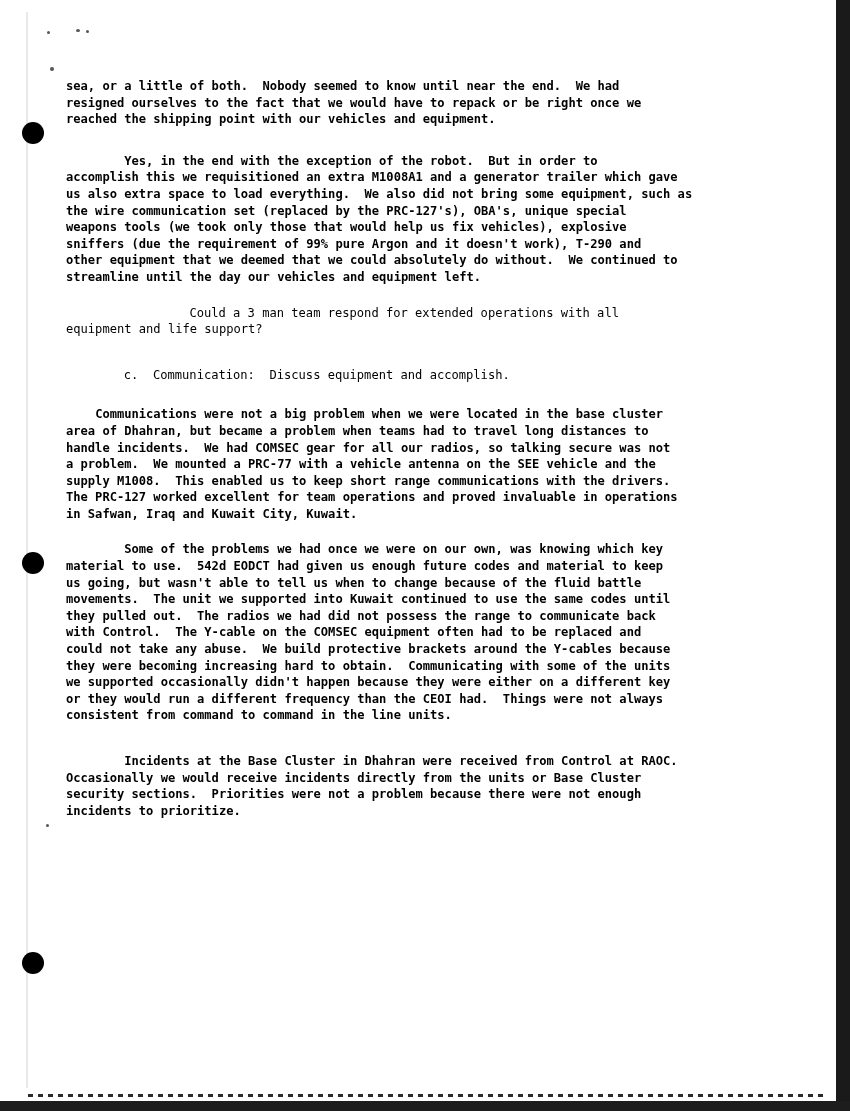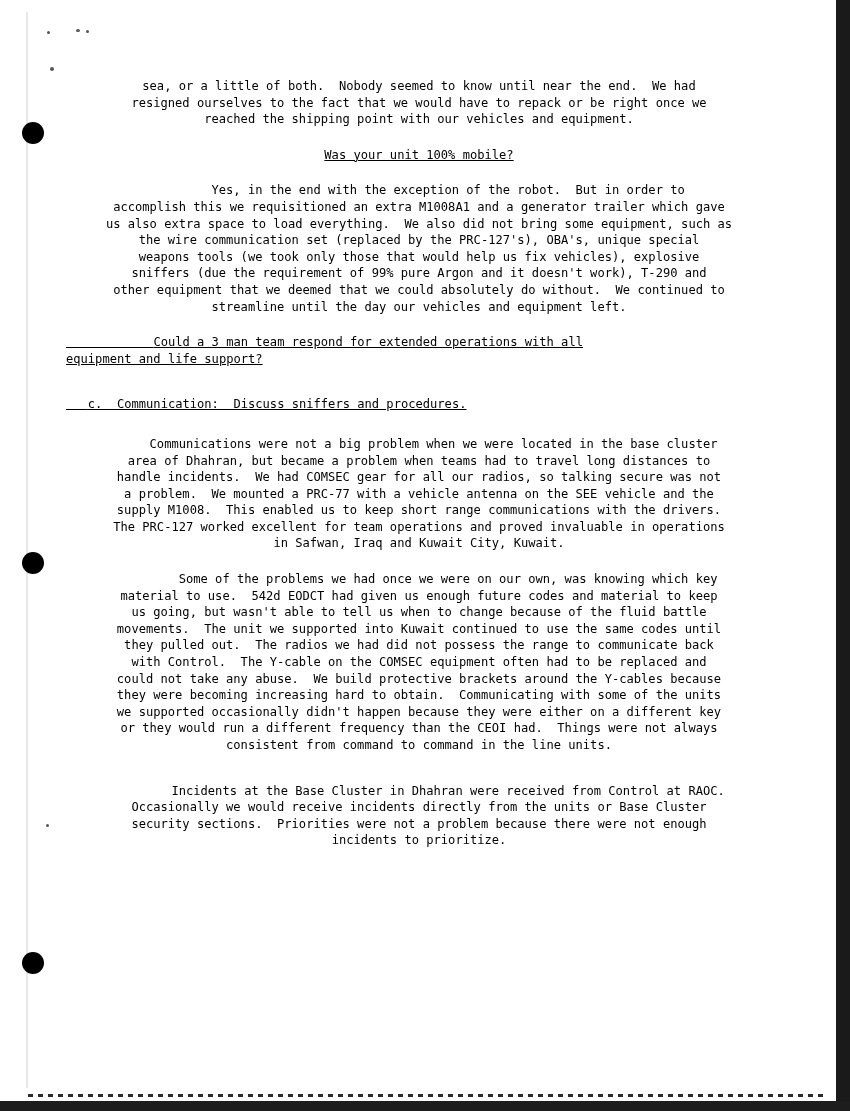--- a/index.html
+++ b/index.html
@@ -78,36 +78,37 @@
     top: 78px;
     width: 706px;
     color: #000000;
     font-size: 12.1px;
     line-height: 16.6px;
     letter-spacing: 0px;
   }
   .para {
     margin: 0 0 13px 0;
     white-space: pre-wrap;
-    text-align: center;
+    text-align: left;
+    font-weight: bold;
   }
   .heading-center {
     margin: 0 0 13px 0;
     text-align: center;
     white-space: pre-wrap;
   }
   .heading-center .u {
     text-decoration: underline;
   }
   .heading-block {
     margin: 0 0 13px 0;
     white-space: pre-wrap;
   }
   .heading-block .u {
-    text-decoration: underline;
+    margin-left: 36px;
   }
   .sp-lg { height: 10px; }
   .sp-md { height: 6px; }
 </style>
 </head>
 <body>
 
 <div class="page">
 
   <div class="scan-frame"></div>
@@ -126,21 +127,20 @@
   <div class="speck s5"></div>
 
   <div class="doc-body">
 
     <p class="para">sea, or a little of both.  Nobody seemed to know until near the end.  We had
 resigned ourselves to the fact that we would have to repack or be right once we
 reached the shipping point with our vehicles and equipment.</p>
 
     <div class="sp-md"></div>
 
-    <p class="heading-center"><span class="u">Was your unit 100% mobile?</span></p>
 
     <div class="sp-md"></div>
 
     <p class="para">        Yes, in the end with the exception of the robot.  But in order to
 accomplish this we requisitioned an extra M1008A1 and a generator trailer which gave
 us also extra space to load everything.  We also did not bring some equipment, such as
 the wire communication set (replaced by the PRC-127's), OBA's, unique special
 weapons tools (we took only those that would help us fix vehicles), explosive
 sniffers (due the requirement of 99% pure Argon and it doesn't work), T-290 and
 other equipment that we deemed that we could absolutely do without.  We continued to
@@ -149,21 +149,21 @@
     <div class="sp-md"></div>
 
     <p class="heading-block"><span class="u">            Could a 3 man team respond for extended operations with all
 equipment and life support?</span></p>
 
     <div class="sp-md"></div>
 
 
     <div class="sp-lg"></div>
 
-    <p class="heading-block"><span class="u">   c.  Communication:  Discuss sniffers and procedures.</span></p>
+    <p class="heading-block"><span class="u">   c.  Communication:  Discuss equipment and accomplish.</span></p>
 
     <div class="sp-lg"></div>
 
     <p class="para">    Communications were not a big problem when we were located in the base cluster
 area of Dhahran, but became a problem when teams had to travel long distances to
 handle incidents.  We had COMSEC gear for all our radios, so talking secure was not
 a problem.  We mounted a PRC-77 with a vehicle antenna on the SEE vehicle and the
 supply M1008.  This enabled us to keep short range communications with the drivers.
 The PRC-127 worked excellent for team operations and proved invaluable in operations
 in Safwan, Iraq and Kuwait City, Kuwait.</p>

